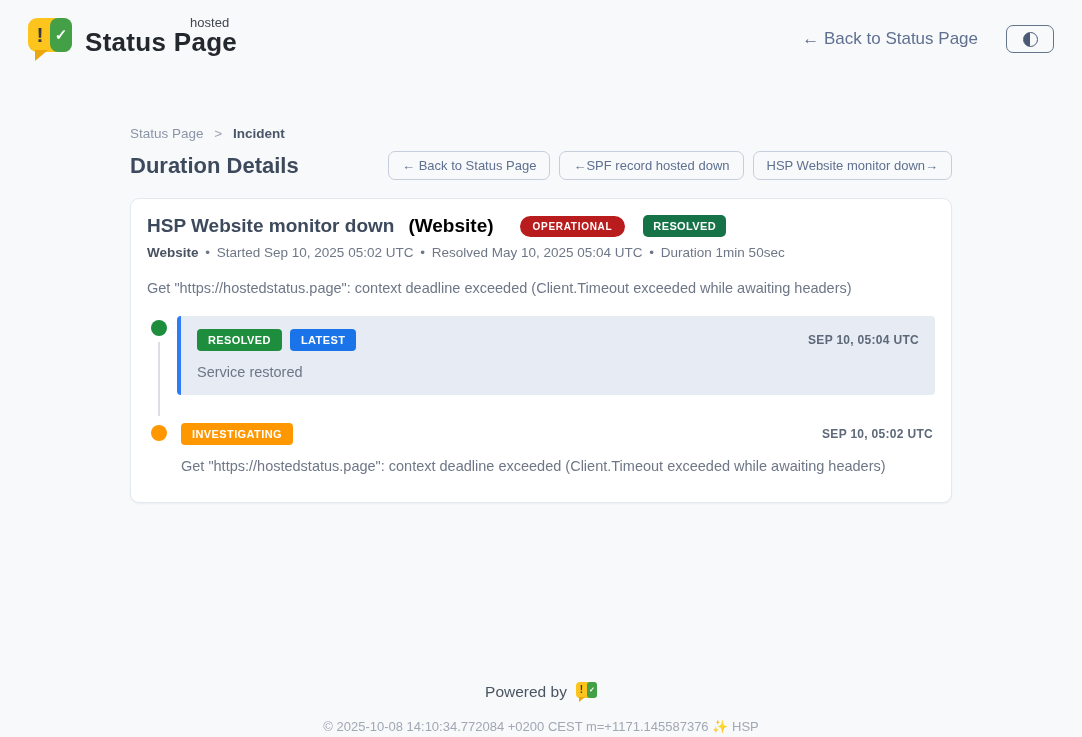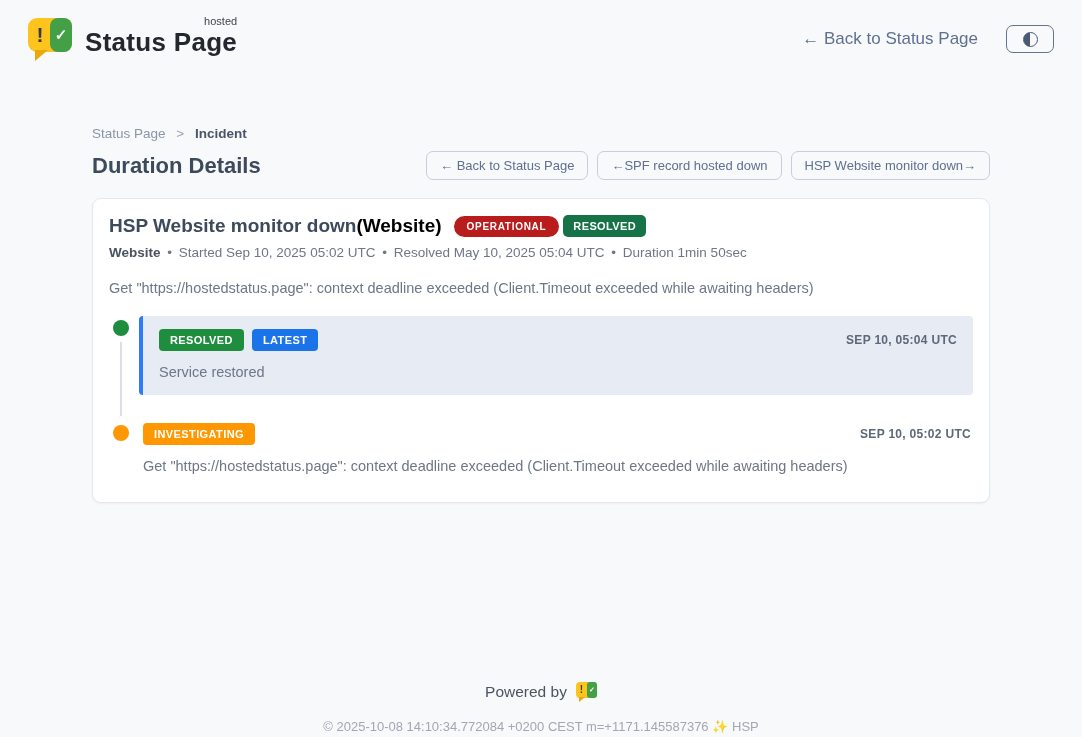--- a/index.html
+++ b/index.html
@@ -3,50 +3,50 @@
 <meta charset="utf-8">
 <style>
   * { box-sizing: border-box; }
   html, body { margin: 0; padding: 0; }
   body {
     width: 1082px; min-height: 737px;
     background: #f8f9fb;
     font-family: "Liberation Sans", sans-serif;
     color: #3d4a5c;
   }
-  .container { width: 898px; margin: 0 auto; }
+  .container { width: 822px; margin: 0 auto; }
 
   
   .site-header { padding: 16px 28px 14px; display: flex; justify-content: space-between; align-items: center; }
   .logo { display: flex; align-items: flex-start; gap: 11px; cursor: pointer; }
   .logo-icon { position: relative; width: 46px; height: 46px; flex: none; }
   .logo-bubble { position: absolute; top: 2px; left: 0; width: 44px; height: 34px; background: #fcc41d; border-radius: 9px; }
   .logo-exc { position: absolute; top: 2px; left: 0; width: 24px; height: 34px; text-align: center; line-height: 34px; font-size: 21px; font-weight: 700; color: #3b3b3b; }
   .logo-green { position: absolute; top: 2px; right: 2px; width: 22px; height: 34px; background: #43a047; border-radius: 8px; color: #fff; display: flex; align-items: center; justify-content: center; font-size: 15px; font-weight: 700; }
   .logo-tail { position: absolute; left: 7px; top: 34px; width: 0; height: 0; border-top: 11px solid #eba70d; border-right: 13px solid transparent; }
   .brand-wrap { position: relative; padding-top: 11px; }
   .brand { font-size: 26px; font-weight: 700; color: #23272e; letter-spacing: 0.3px; }
-  .brand-sup { position: absolute; top: -1px; right: 0; font-size: 11px; font-weight: 400; color: #41454d; }
+  .brand-sup { position: absolute; top: -1px; right: 8px; font-size: 13px; font-weight: 400; color: #41454d; }
   .header-right { display: flex; align-items: center; gap: 28px; }
   .back-link { color: #5f7090; font-size: 17px; text-decoration: none; cursor: pointer; }
   .theme-btn { width: 48px; height: 28px; border: 1px solid #64748b; border-radius: 7px; background: transparent; display: flex; align-items: center; justify-content: center; cursor: pointer; padding: 0; }
   .contrast-icon { width: 15px; height: 15px; border-radius: 50%; border: 1.5px solid #4a5a75; background: linear-gradient(90deg, #4a5a75 50%, rgba(0,0,0,0) 50%); }
 
   
   .breadcrumb { margin-top: 50px; font-size: 13.5px; color: #8b95a7; }
   .breadcrumb .crumb-sep { margin: 0 7px; color: #9aa3b2; }
   .breadcrumb .crumb-current { color: #4a5568; font-weight: 700; }
   .title-row { display: flex; justify-content: space-between; align-items: center; margin-top: 10px; }
   .page-title { margin: 0; font-size: 22px; font-weight: 700; color: #3d4a5c; }
   .nav-buttons { display: flex; gap: 9px; }
   .nav-btn { border: 1px solid #c6cedb; color: #5f7090; background: transparent; border-radius: 7px; padding: 6px 13px; font-size: 13px; font-family: inherit; cursor: pointer; white-space: nowrap; }
 
   
   .card { margin-top: 18px; background: #fff; border: 1px solid #e4e8ef; border-radius: 9px; padding: 16px 16px 20px; box-shadow: 0 1px 2px rgba(16,24,40,0.05); }
-  .card-title-row { display: flex; align-items: center; gap: 4px; }
+  .card-title-row { display: flex; align-items: center; gap: 18px; }
   .incident-title { margin: 0; font-size: 19px; font-weight: 700; color: #3d4a5c; }
   .incident-component { color: #000000; font-weight: 700; font-size: 19px; margin-left: -4px; }
   .pill { color: #fff; font-size: 10px; font-weight: 700; letter-spacing: 0.7px; padding: 5px 13px; border-radius: 999px; margin-left: 8px; }
   .hdr-badge { color: #fff; font-size: 11px; font-weight: 700; letter-spacing: 0.4px; padding: 5px 10px; border-radius: 5px; }
   .meta { margin-top: 8px; font-size: 13.5px; color: #6e7787; }
   .meta .component-name { font-weight: 700; color: #4a5260; }
   .meta .sep { margin: 0 3px; }
   .description { margin-top: 20px; font-size: 14.5px; color: #6e7787; }
 
   

